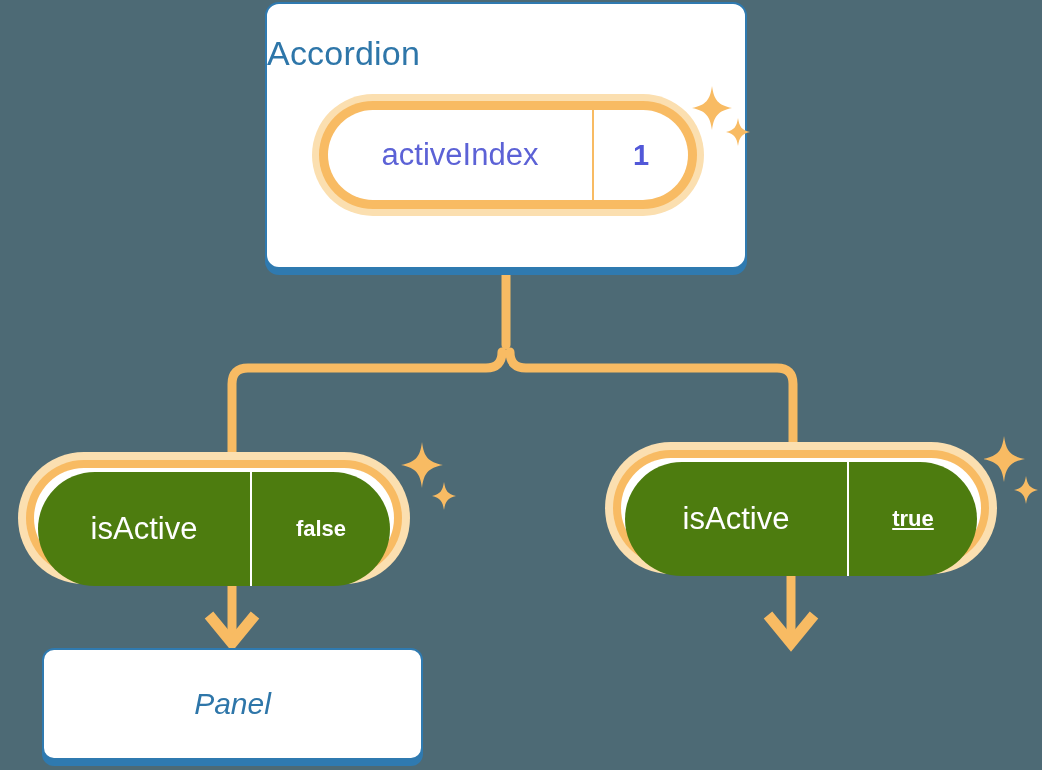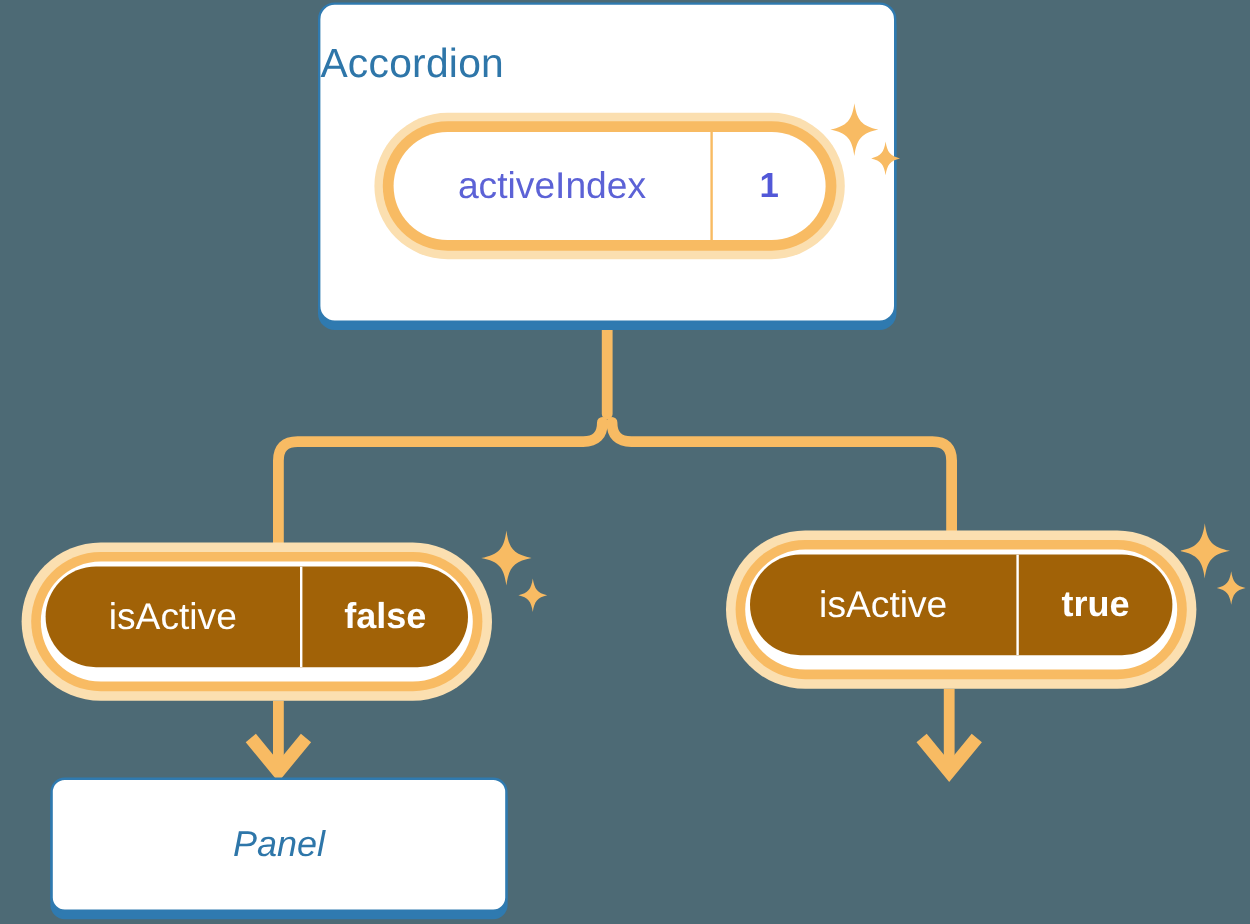--- a/index.html
+++ b/index.html
@@ -127,32 +127,32 @@
     font-size: 29px;
     font-weight: 700;
     width: 94px;
   }
 
   
   .pill-bottom .pill-halo  { left: 0;    top: 0;    width: 392px; height: 132px; }
   .pill-bottom .pill-ring  { left: 8px;  top: 8px;  width: 376px; height: 116px; }
   .pill-bottom .pill-white { position:absolute; left: 16px; top: 16px; width: 360px; height: 100px; background:#ffffff; border-radius:999px; }
   .pill-bottom .pill-inner {
-    left: 20px; top: 20px; width: 352px; height: 84px;
-    background: #a16207;
+    left: 20px; top: 20px; width: 352px; height: 114px;
+    background: #4d7c0f;
   }
   .pill-bottom .pill-divider { background: #ffffff; }
   .pill-bottom .cell-key {
     color: #ffffff;
     font-size: 31px;
     font-weight: 400;
   }
   .pill-bottom .cell-val {
     color: #ffffff;
-    font-size: 30px;
+    font-size: 22px;
     font-weight: 700;
   }
 
   
   #pill-active-index { left: 312px; top: 94px;  width: 392px; height: 122px; }
   #pill-left         { left: 18px;  top: 452px; width: 392px; height: 132px; }
   #pill-right        { left: 605px; top: 442px; width: 392px; height: 132px; }
 
   
   .sparkle {
@@ -219,21 +219,21 @@
     <div class="panel-label">Panel</div>
   </div>
 
   <div class="pill pill-bottom" id="pill-right">
     <div class="pill-halo"></div>
     <div class="pill-ring"></div>
     <div class="pill-white"></div>
     <div class="pill-inner">
       <div class="pill-cell cell-key" style="width:222px;">isActive</div>
       <div class="pill-divider"></div>
-      <div class="pill-cell cell-val" style="width:128px;">true</div>
+      <div class="pill-cell cell-val" style="width:128px;text-decoration:underline;">true</div>
     </div>
   </div>
 
   <svg class="sparkle" style="left:984px; top:432px;" width="58" height="80" viewBox="0 0 58 80">
     <path d="M20,4 C22,19 26,24 41,27 C26,30 22,35 20,50 C18,35 14,30 -1,27 C14,24 18,19 20,4 Z" fill="#f8bb63"></path>
     <path d="M42,44 C43.4,53 45.8,56 54,58 C45.8,60 43.4,63 42,72 C40.6,63 38.2,60 30,58 C38.2,56 40.6,53 42,44 Z" fill="#f8bb63"></path>
   </svg>
 
 </div>
 

